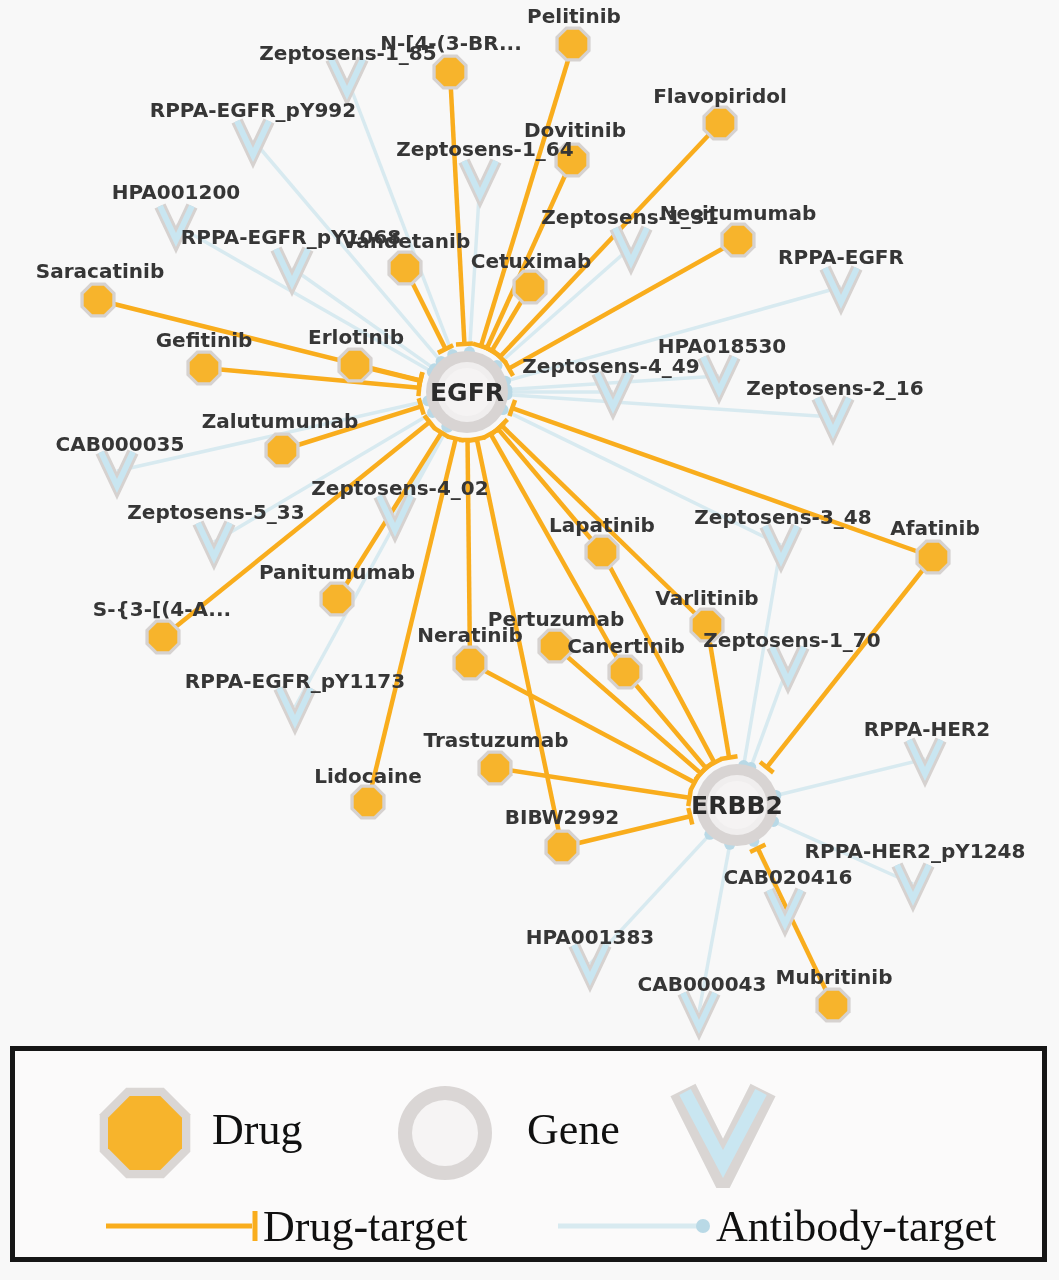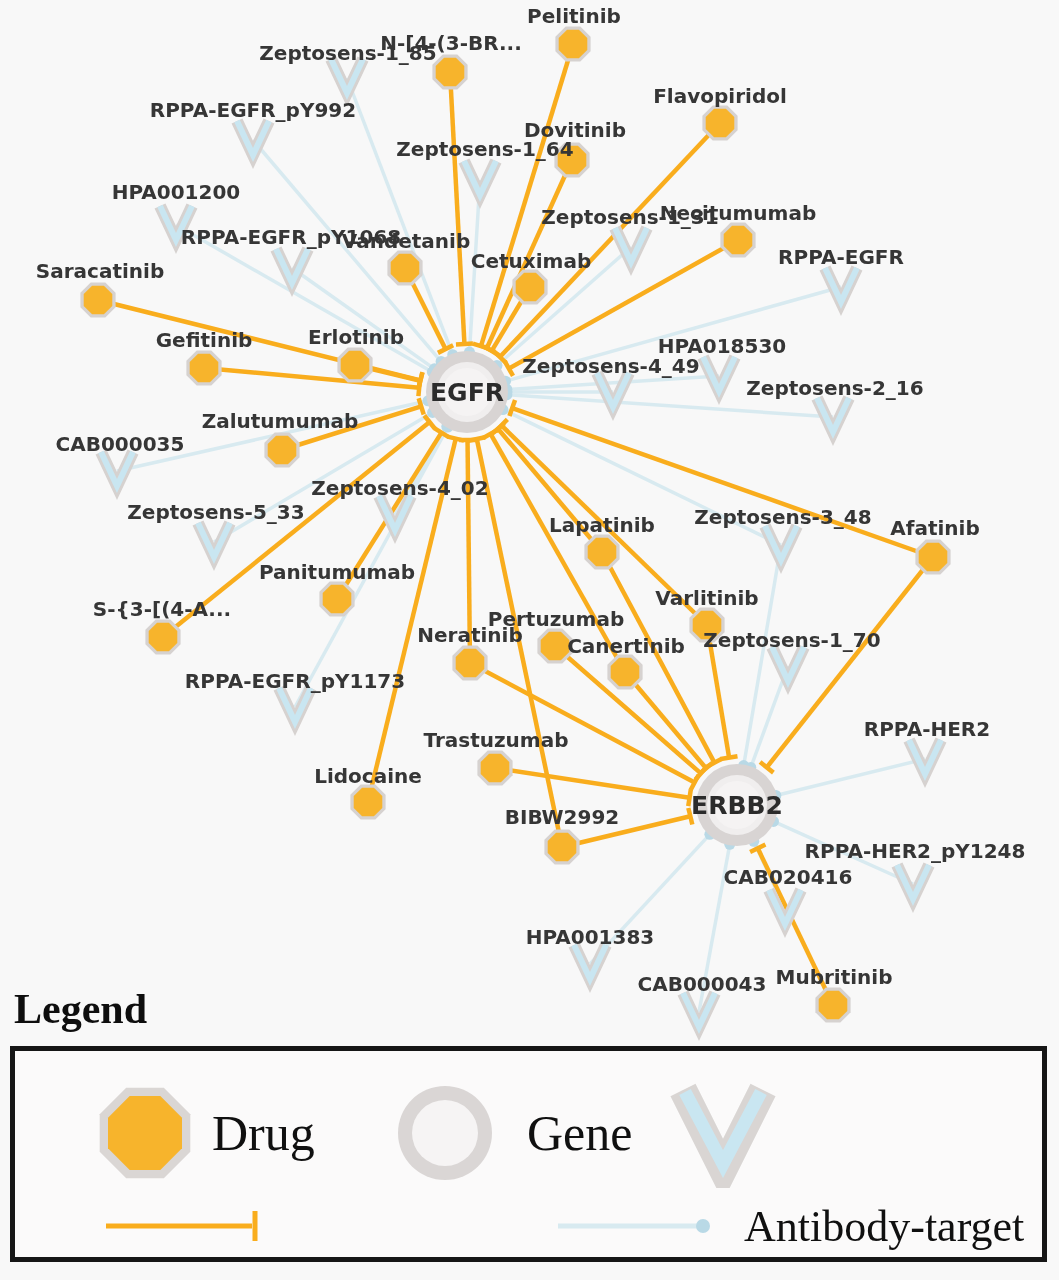--- a/index.html
+++ b/index.html
@@ -3,21 +3,21 @@
 <meta charset="utf-8">
 <style>
   html,body{margin:0;padding:0;}
   body{font-family:"DejaVu Sans",sans-serif;}
   #stage{position:relative;width:1059px;height:1280px;background:#F8F8F8;overflow:hidden;}
   #net{position:absolute;left:0;top:0;}
   .legend-title{position:absolute;left:14px;top:988px;font-family:"Liberation Serif",serif;
     font-weight:bold;font-size:42px;color:#0E0E0E;line-height:1;}
   .legend-box{position:absolute;left:10px;top:1046px;width:1027px;height:206px;
     border:5px solid #161616;background:#FBFAFA;}
-  .legend-item-label{position:absolute;font-family:"Liberation Serif",serif;font-size:50px;
+  .legend-item-label{position:absolute;font-family:"Liberation Serif",serif;font-size:44px;
     color:#101010;line-height:1;}
   .legend-edge-label{position:absolute;font-family:"Liberation Serif",serif;font-size:44px;
     color:#101010;line-height:1;}
   .licon{position:absolute;}
 </style>
 </head>
 <body>
 
 <div id="stage">
 
@@ -360,21 +360,20 @@
         <text x="783" y="524" text-anchor="middle" font-size="20" font-weight="bold" fill="#363636" font-family="&quot;DejaVu Sans&quot;, sans-serif">Zeptosens-3_48</text>
         <text x="792" y="647" text-anchor="middle" font-size="20" font-weight="bold" fill="#363636" font-family="&quot;DejaVu Sans&quot;, sans-serif">Zeptosens-1_70</text>
         <text x="927" y="736" text-anchor="middle" font-size="20" font-weight="bold" fill="#363636" font-family="&quot;DejaVu Sans&quot;, sans-serif">RPPA-HER2</text>
         <text x="915" y="858" text-anchor="middle" font-size="20" font-weight="bold" fill="#363636" font-family="&quot;DejaVu Sans&quot;, sans-serif">RPPA-HER2_pY1248</text>
         <text x="788" y="884" text-anchor="middle" font-size="20" font-weight="bold" fill="#363636" font-family="&quot;DejaVu Sans&quot;, sans-serif">CAB020416</text>
         <text x="590" y="944" text-anchor="middle" font-size="20" font-weight="bold" fill="#363636" font-family="&quot;DejaVu Sans&quot;, sans-serif">HPA001383</text>
         <text x="702" y="991" text-anchor="middle" font-size="20" font-weight="bold" fill="#363636" font-family="&quot;DejaVu Sans&quot;, sans-serif">CAB000043</text>
       </g>
     </svg>
 
-  <div class="legend-title">Legend</div>
 
   <div class="legend-box"></div>
 
   <svg class="licon" style="left:92px;top:1080px" width="106" height="106">
     <polygon points="71.4,45.1 71.4,60.9 60.9,71.4 45.1,71.4 34.6,60.9 34.6,45.1 45.1,34.6 60.9,34.6" transform="rotate(22.5 53 53) scale(1)" fill="none"></polygon>
     <g>
       <polygon id="leg-oct-outer" fill="#DAD6D4" points="98.3,71.8 71.8,98.3 34.2,98.3 7.7,71.8 7.7,34.2 34.2,7.7 71.8,7.7 98.3,34.2"></polygon>
       <polygon id="leg-oct-inner" fill="#F7B42C" points="90.0,68.3 68.3,90.0 37.7,90.0 16.0,68.3 16.0,37.7 37.7,16.0 68.3,16.0 90.0,37.7"></polygon>
     </g>
   </svg>
@@ -388,20 +387,21 @@
 
   <svg class="licon" style="left:668px;top:1078px" width="110" height="110">
     <path d="M 15,12 L 55,92 L 95,12" fill="none" stroke="#D9D5D3" stroke-width="28" stroke-linejoin="miter"></path>
     <path d="M 17,14 L 55,86 L 93,14" fill="none" stroke="#C9E6F1" stroke-width="13" stroke-linejoin="miter"></path>
   </svg>
 
   <svg class="licon" style="left:100px;top:1205px" width="170" height="42">
     <line x1="6" y1="21" x2="152" y2="21" stroke="#F9AD1D" stroke-width="5"></line>
     <line x1="155" y1="6" x2="155" y2="36" stroke="#F9AD1D" stroke-width="5"></line>
   </svg>
+  <div class="legend-edge-label" style="left:263px;top:1205px">Drug-target</div>
 
   <svg class="licon" style="left:552px;top:1205px" width="170" height="42">
     <line x1="6" y1="21" x2="148" y2="21" stroke="#D8EAF0" stroke-width="5"></line>
     <circle cx="151" cy="21" r="7" fill="#B9D9E6"></circle>
   </svg>
-  <div class="legend-edge-label" style="left:744px;top:1205px">Antibody-target</div>
+  <div class="legend-edge-label" style="left:716px;top:1205px">Antibody-target</div>
 
 </div>
 
 </body></html>

